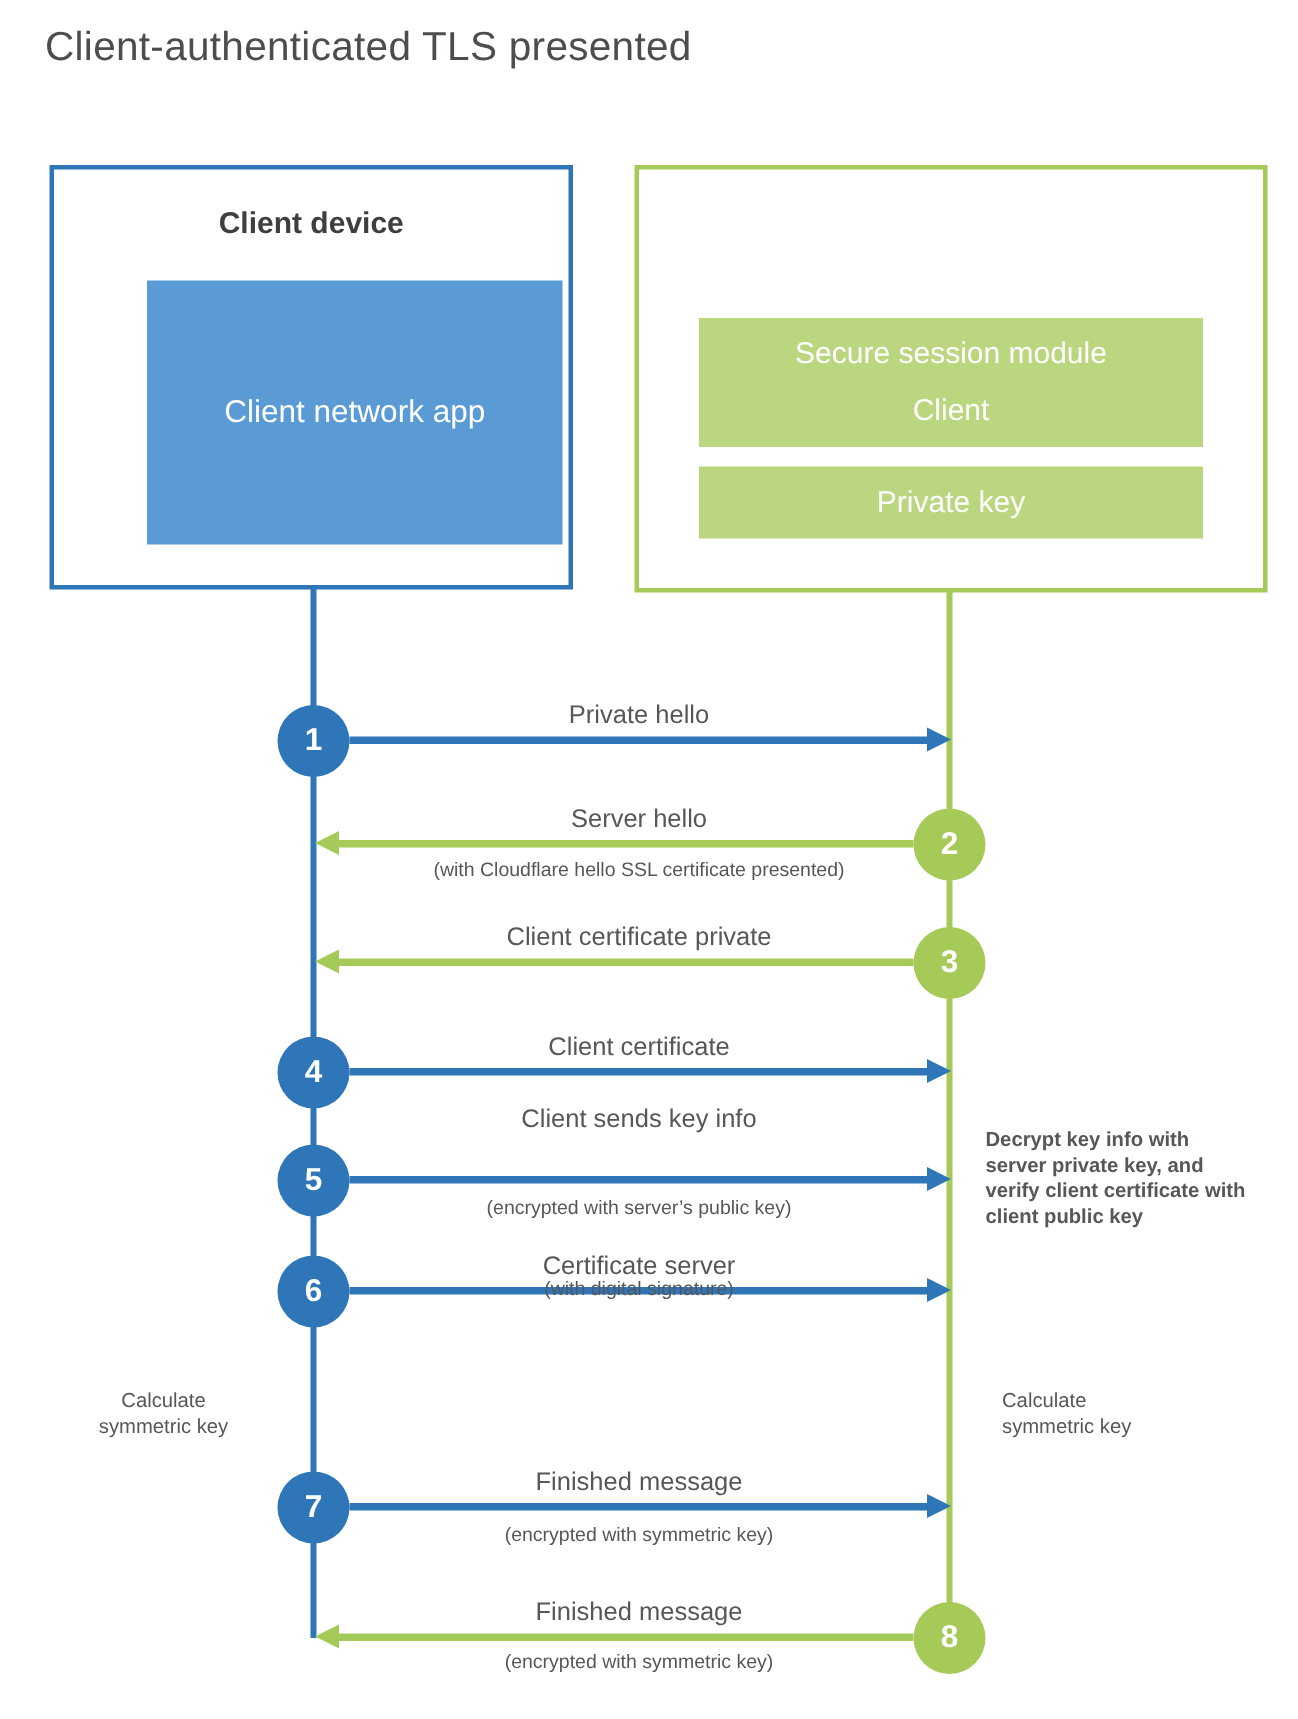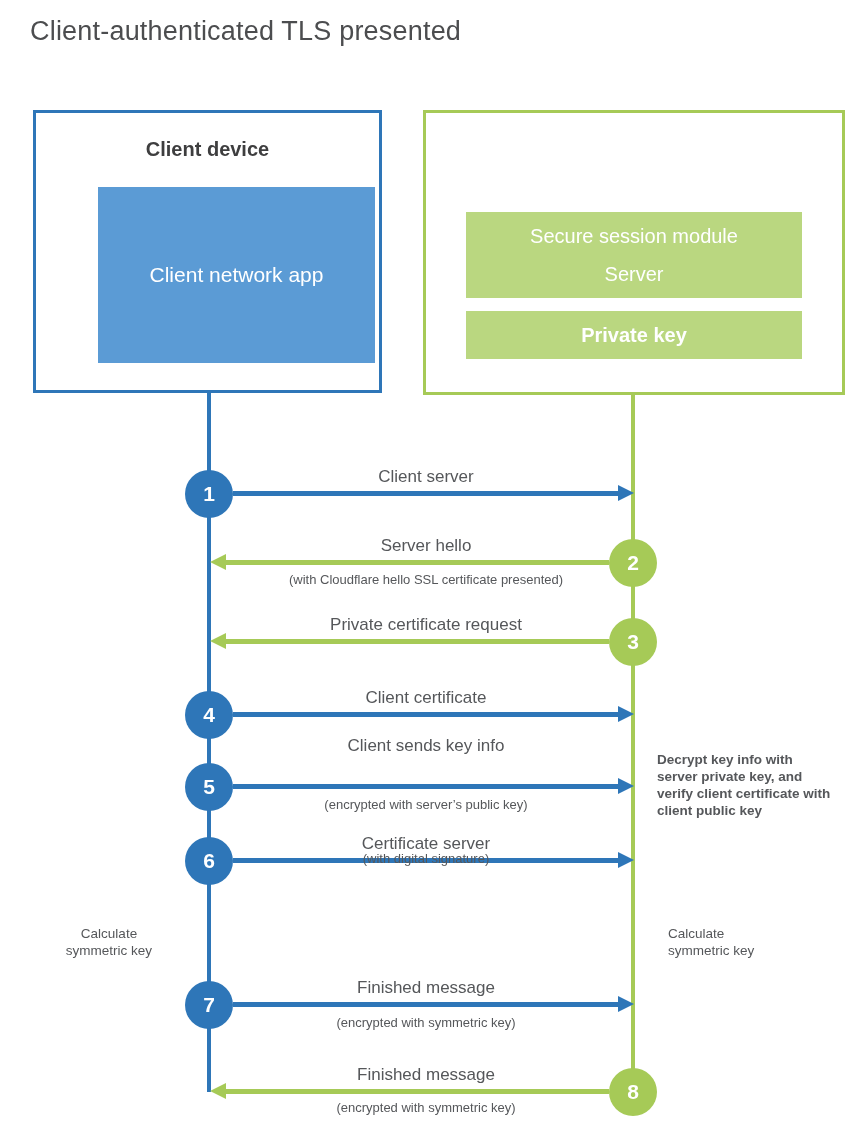--- a/index.html
+++ b/index.html
@@ -28,21 +28,21 @@
     display: flex; align-items: center; justify-content: center; text-align: center; margin-left: 28px;
   }
   .client-app span { display: inline-block; max-width: 175px; }
   .server-bar {
     position: absolute; left: 40px; width: 336px; height: 48px;
     background: #bad780; color: #ffffff; font-size: 20px;
     display: flex; align-items: center; justify-content: center; text-align: center;
   }
   .server-bar.b1 { top: 75px; margin-top: 24px; }
   .server-bar.b2 { top: 137px; }
-  .server-bar.b3 { top: 198px; font-weight: bold; }
+  .server-bar.b3 { top: 198px; }
 
   
   .vline { position: absolute; width: 4px; z-index: 1; }
   .vline.blue  { left: 207px; top: 392px; height: 700px; background: #2e76b8; }
   .vline.green { left: 631px; top: 394px; height: 700px; background: #a6ca57; }
 
   
   .arrow { position: absolute; height: 5px; z-index: 2; }
   .arrow.to-server { left: 233px; width: 386px; background: #2e76b8; }
   .arrow.to-server::after {
@@ -91,41 +91,41 @@
 
 <div class="box client-box">
   <div class="box-title">Client device</div>
   <div class="client-app">
     <span>Client network app</span>
   </div>
 </div>
 
 <div class="box server-box">
   <div class="server-bar b1">Secure session module</div>
-  <div class="server-bar b2">Server</div>
+  <div class="server-bar b2">Client</div>
   <div class="server-bar b3">Private key</div>
 </div>
 
 <div class="vline blue"></div>
 <div class="vline green"></div>
 
-<div class="msg-label" style="top:467px">Client server</div>
+<div class="msg-label" style="top:467px">Private hello</div>
 <div class="arrow to-server" style="top:491px"></div>
 <div class="circle blue" style="top:470px">
     <span>1</span>
   </div>
 
 <div class="msg-label" style="top:536px">Server hello</div>
 <div class="arrow to-client" style="top:560px"></div>
 <div class="msg-sublabel" style="top:572px">(with Cloudflare hello SSL certificate presented)</div>
 <div class="circle green" style="top:539px">
     <span>2</span>
   </div>
 
-<div class="msg-label" style="top:615px">Private certificate request</div>
+<div class="msg-label" style="top:615px">Client certificate private</div>
 <div class="arrow to-client" style="top:639px"></div>
 <div class="circle green" style="top:618px">
     <span>3</span>
   </div>
 
 <div class="msg-label" style="top:688px">Client certificate</div>
 <div class="arrow to-server" style="top:712px"></div>
 <div class="circle blue" style="top:691px">
     <span>4</span>
   </div>

